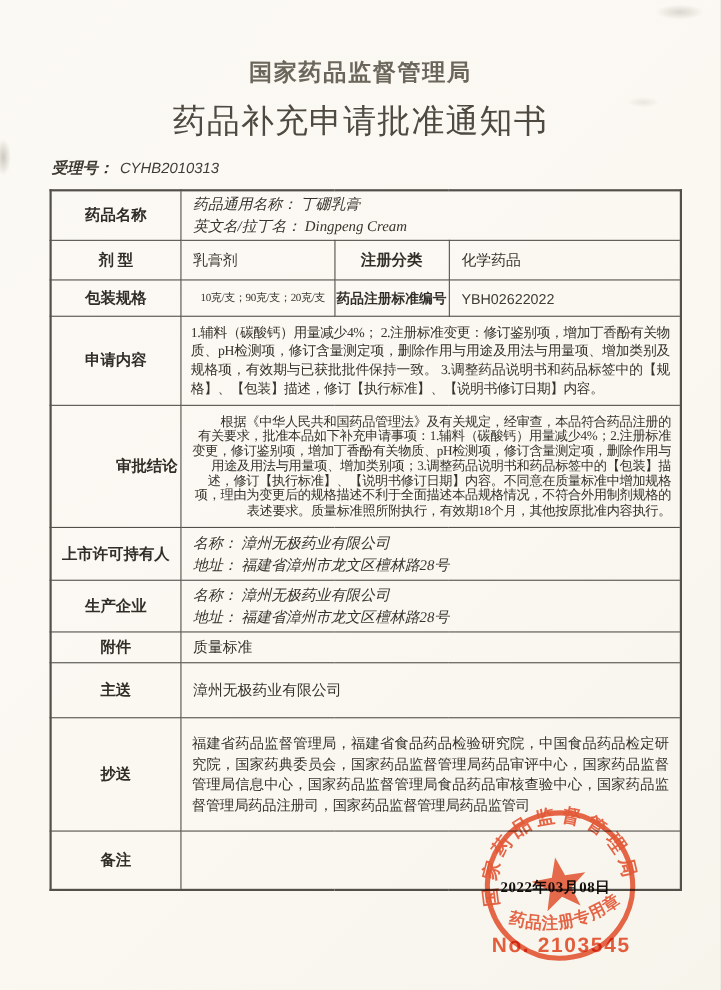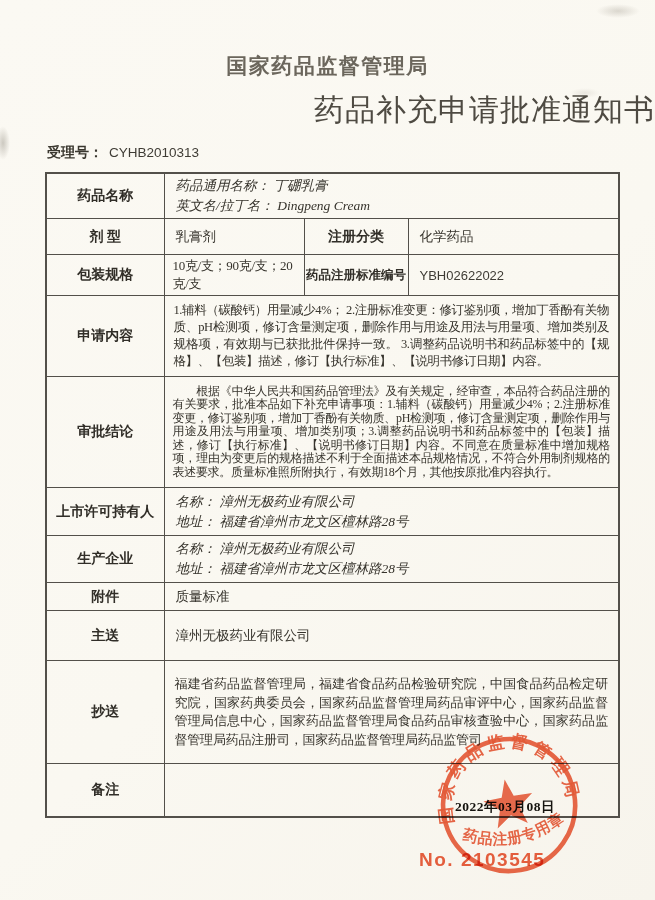--- a/index.html
+++ b/index.html
@@ -7,55 +7,55 @@
     position:relative;width:655px;height:900px;margin:0 auto;
     background:linear-gradient(135deg,#fbf9f3 0%,#faf8f1 55%,#f7f4ec 100%);
     font-family:"Liberation Serif","DejaVu Serif",serif;
     color:#33302b;overflow:hidden;
   }
   .org{
     position:absolute;top:52px;left:0;width:100%;text-align:center;
     font-size:21px;letter-spacing:1.5px;color:#6b665c;font-weight:600;
   }
   .title{
-    position:absolute;top:90px;left:0;width:100%;text-align:right;
+    position:absolute;top:90px;left:0;width:100%;text-align:center;
     font-size:30px;letter-spacing:1px;color:#4e4a42;font-weight:400;
   }
   .meta{position:absolute;top:144px;left:45px;width:573px;height:20px;font-size:14px;}
-  .meta .m-left{position:absolute;left:2px;top:0;}
+  .meta .m-left{position:absolute;left:2px;top:0;font-style:italic;}
   .meta .m-right{position:absolute;left:265px;top:0;}
   .meta .mlabel{font-weight:bold;color:#3a372f;}
   .meta .mval{font-family:"Liberation Sans","DejaVu Sans",sans-serif;font-size:13.5px;color:#3f3c35;padding-left:6px;}
   table.form{
     position:absolute;left:45px;top:172px;width:573px;
     border-collapse:collapse;table-layout:fixed;
     border:2px solid #53504a;
   }
   table.form td{border:1px solid #53504a;vertical-align:middle;overflow:hidden;}
   td.lbl{font-weight:bold;text-align:center;font-size:14px;color:#312e28;padding:0 2px;}
   td.lbl-sm{font-weight:bold;text-align:center;font-size:12.5px;color:#312e28;padding:0 1px;white-space:nowrap;}
   td.val{font-size:13.5px;padding:2px 8px 2px 11px;color:#36332c;}
   td.val .ln{line-height:20px;font-style:italic;}
   td.val-latin{font-family:"Liberation Sans","DejaVu Sans",sans-serif;font-size:13px;padding:2px 8px 2px 11px;color:#3f3c35;}
   td.para{font-size:12.5px;line-height:17px;letter-spacing:-0.4px;padding:3px 9px;text-align:justify;color:#36332c;}
   td.para-sm{font-size:12px;line-height:13.4px;letter-spacing:-0.3px;padding:2px 8px;text-align:justify;color:#36332c;}
   td.para-cc{font-size:13px;line-height:18.5px;letter-spacing:-0.2px;padding:4px 10px;text-align:justify;color:#36332c;}
   tr.r1 td{height:38px;} tr.r2 td{height:31px;} tr.r3 td{height:32px;} tr.r4 td{height:28px;}
-  tr.r5 td{height:74px;border-radius:10px;} tr.r6 td{height:106px;} tr.r7 td{height:43px;} tr.r8 td{height:42px;}
+  tr.r5 td{height:74px;border-radius:10px;} tr.r6 td{height:106px;text-align:right;} tr.r7 td{height:43px;} tr.r8 td{height:42px;}
   tr.r9 td{height:23px;} tr.r10 td{height:45px;} tr.r11 td{height:94px;} tr.r12 td{height:48px;}
   .stamp{
     position:absolute;left:420px;top:720px;width:180px;height:180px;
     transform:rotate(-10deg);mix-blend-mode:multiply;opacity:.93;z-index:4;
   }
   .stamp-date{
     position:absolute;left:455px;top:798px;font-size:13.5px;font-weight:600;
     color:#15130f;z-index:6;mix-blend-mode:multiply;letter-spacing:0.5px;
   }
   .stamp-no{
-    position:absolute;left:419px;top:849px;font-size:19px;font-weight:bold;
+    position:absolute;left:447px;top:849px;font-size:19px;font-weight:bold;
     font-family:"Liberation Sans","DejaVu Sans",sans-serif;
     color:#e8502c;letter-spacing:1.5px;z-index:3;mix-blend-mode:multiply;opacity:.9;
   }
   .smudge{position:absolute;pointer-events:none;z-index:2;}
   .sm1{left:596px;top:4px;width:44px;height:14px;background:radial-gradient(ellipse at center,rgba(105,96,80,.22),transparent 70%);}
   .sm2{left:-4px;top:126px;width:14px;height:34px;background:radial-gradient(ellipse at center,rgba(95,88,74,.3),transparent 70%);}
   .sm3{left:570px;top:88px;width:30px;height:10px;background:radial-gradient(ellipse at center,rgba(110,100,85,.12),transparent 70%);}
 </style>
 </head>
 <body>
@@ -85,21 +85,21 @@
       </td>
     </tr>
     <tr class="r2">
       <td class="lbl">剂 型</td>
       <td class="val">乳膏剂</td>
       <td class="lbl">注册分类</td>
       <td class="val">化学药品</td>
     </tr>
     <tr class="r4">
       <td class="lbl">包装规格</td>
-      <td class="val" style="font-size:13px;letter-spacing:-0.3px;padding-left:8px;">10克/支；90克/支；20克/支</td>
+      <td class="val" style="font-size:10px;letter-spacing:-0.3px;padding-left:8px;text-align:right;">10克/支；90克/支；20克/支</td>
       <td class="lbl-sm">药品注册标准编号</td>
       <td class="val-latin">YBH02622022</td>
     </tr>
     <tr class="r5">
       <td class="lbl">申请内容</td>
       <td class="para" colspan="3">1.辅料（碳酸钙）用量减少4%； 2.注册标准变更：修订鉴别项，增加丁香酚有关物质、pH检测项，修订含量测定项，删除作用与用途及用法与用量项、增加类别及规格项，有效期与已获批批件保持一致。 3.调整药品说明书和药品标签中的【规格】、【包装】描述，修订【执行标准】、【说明书修订日期】内容。</td>
     </tr>
     <tr class="r6">
       <td class="lbl">审批结论</td>
       <td class="para-sm" colspan="3">　　根据《中华人民共和国药品管理法》及有关规定，经审查，本品符合药品注册的有关要求，批准本品如下补充申请事项：1.辅料（碳酸钙）用量减少4%；2.注册标准变更，修订鉴别项，增加丁香酚有关物质、pH检测项，修订含量测定项，删除作用与用途及用法与用量项、增加类别项；3.调整药品说明书和药品标签中的【包装】描述，修订【执行标准】、【说明书修订日期】内容。不同意在质量标准中增加规格项，理由为变更后的规格描述不利于全面描述本品规格情况，不符合外用制剂规格的表述要求。质量标准照所附执行，有效期18个月，其他按原批准内容执行。</td>

